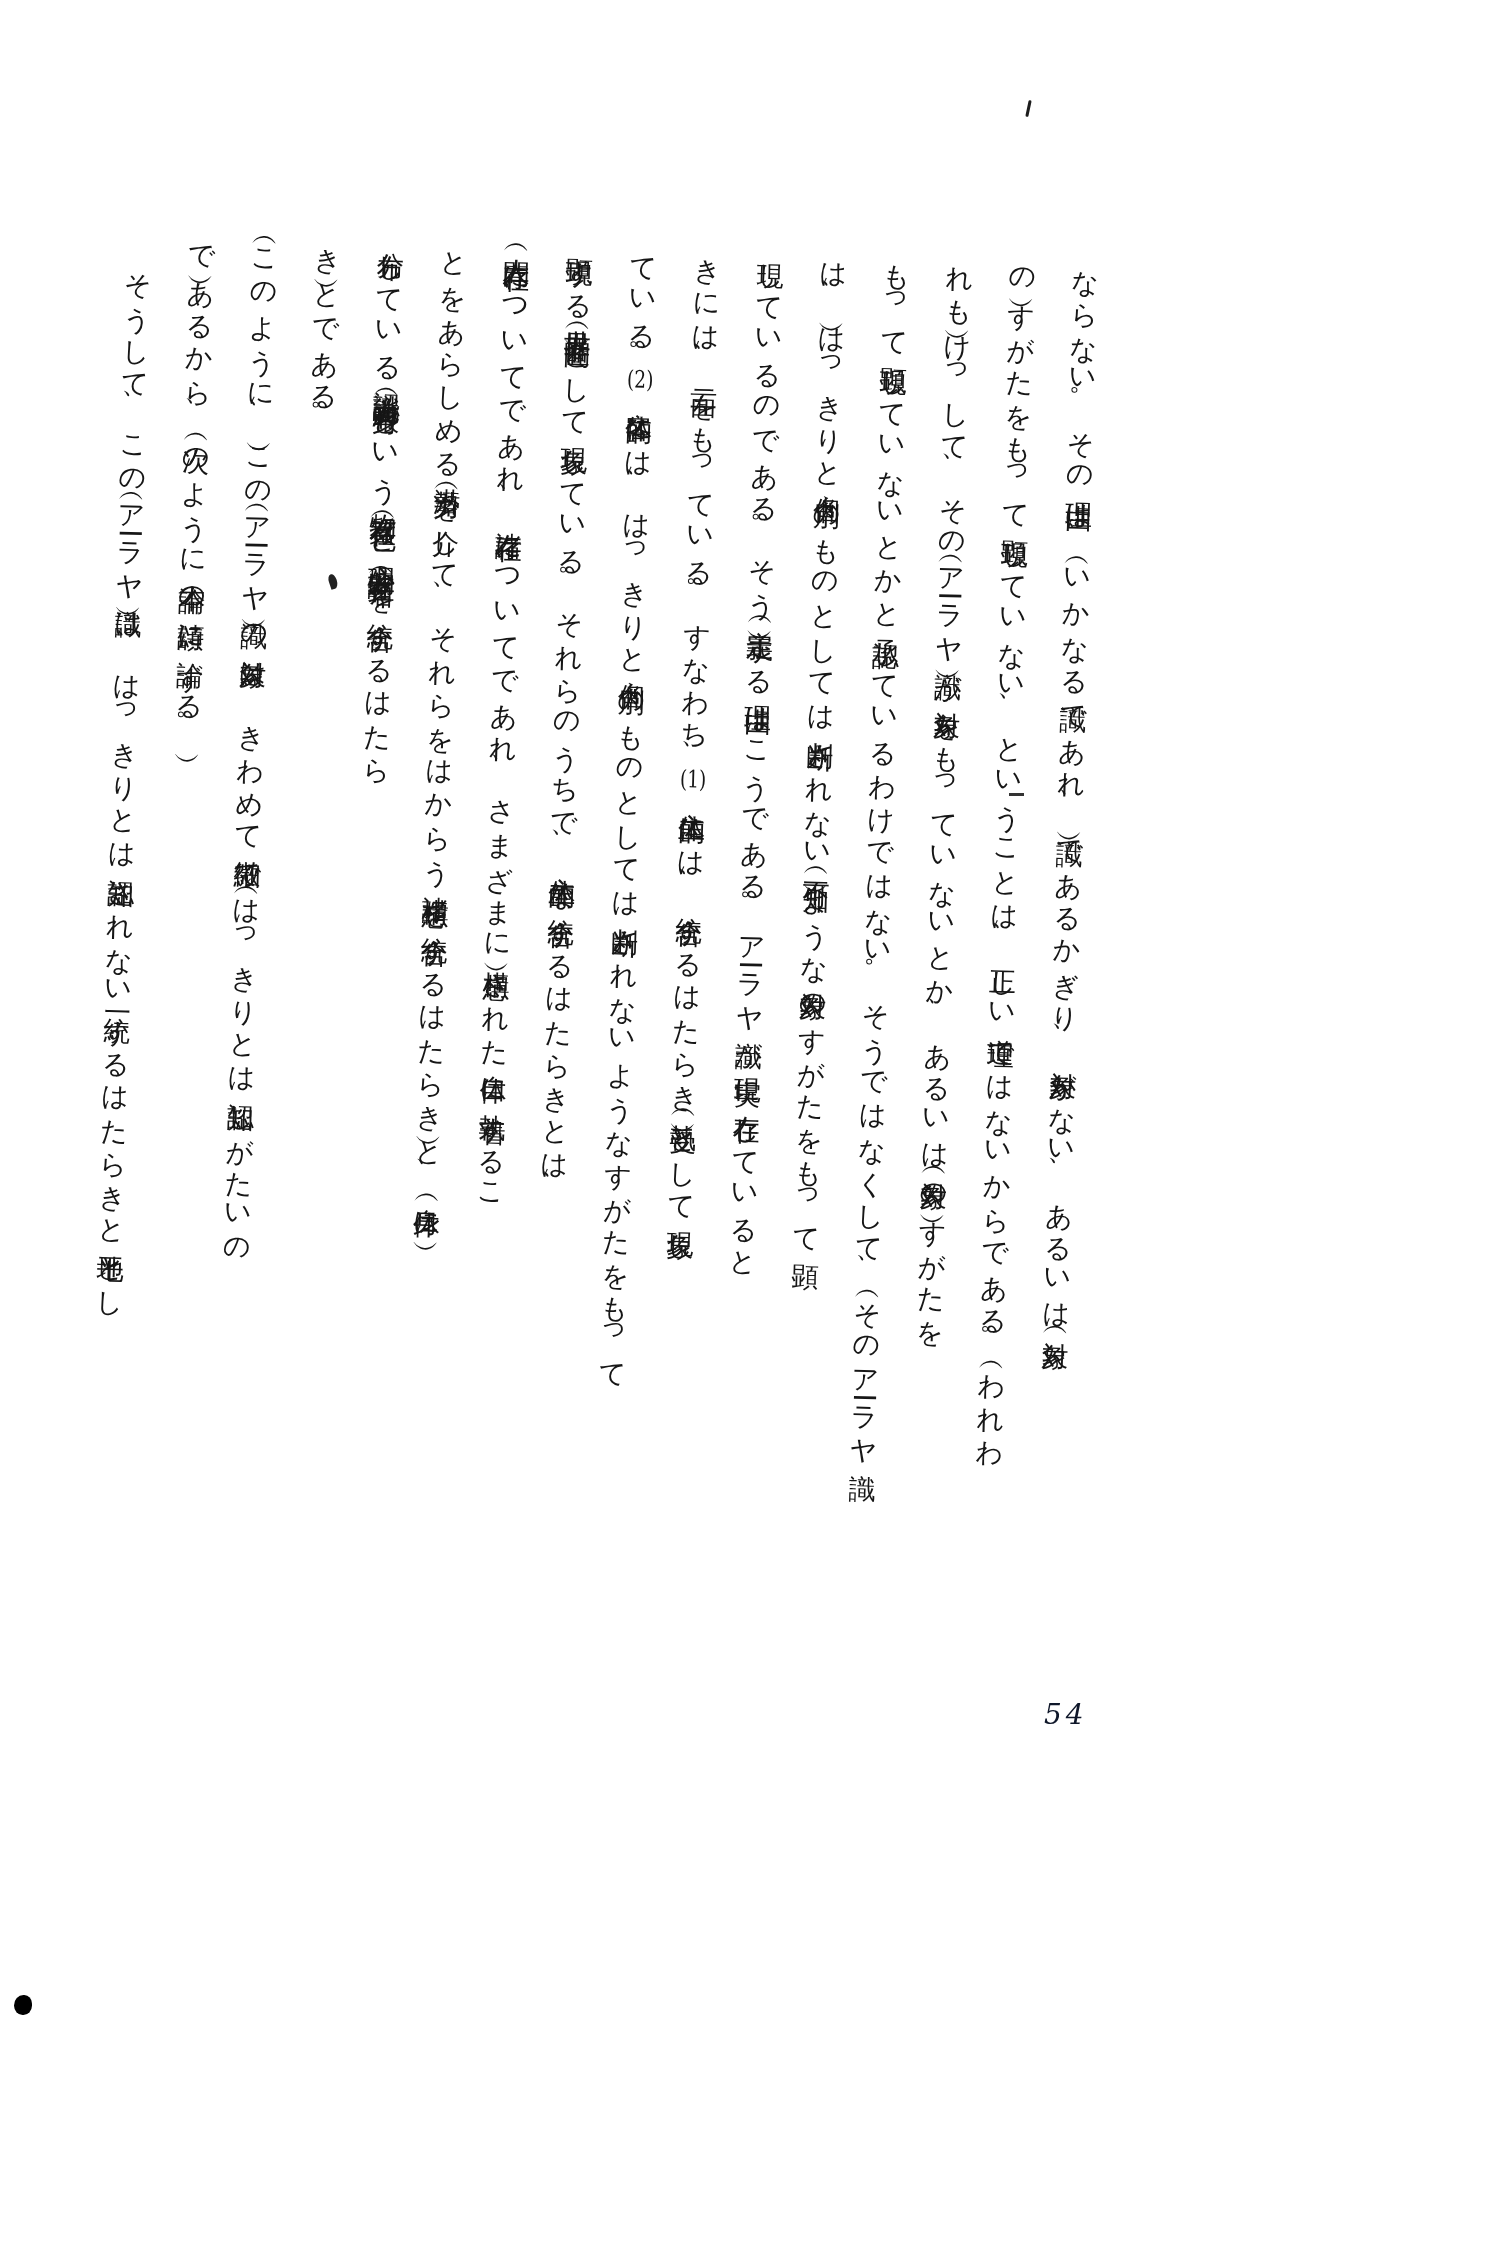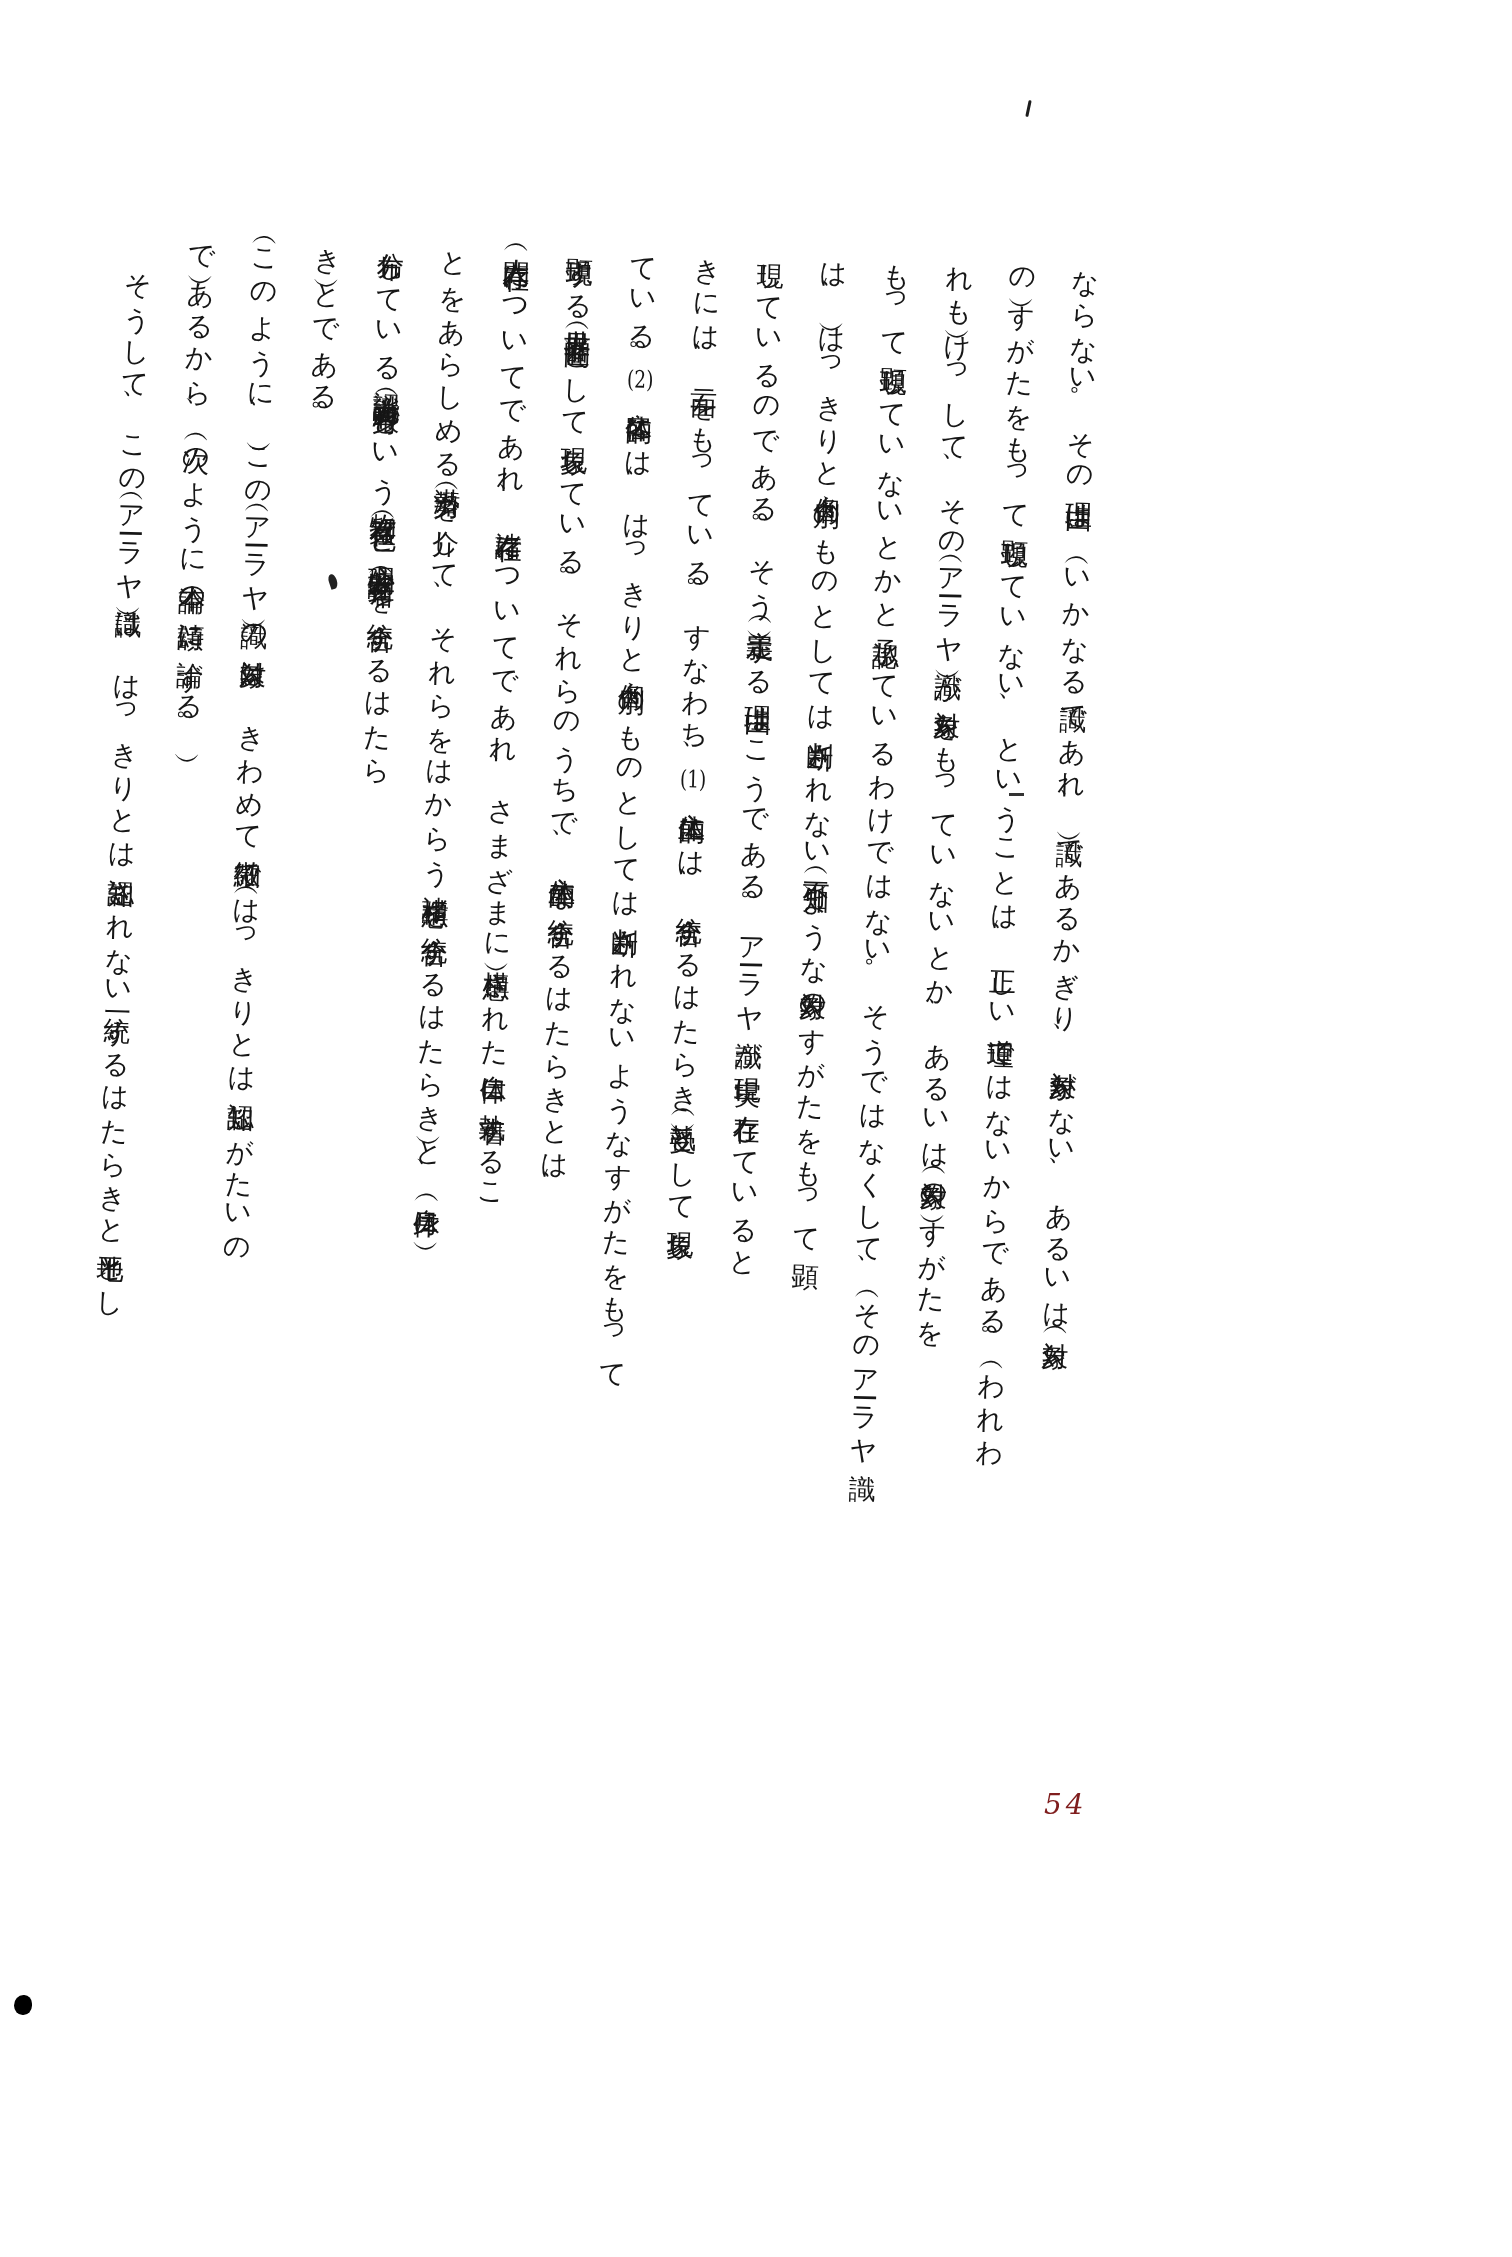--- a/index.html
+++ b/index.html
@@ -41,25 +41,25 @@
   
   .tcy {
     text-combine-upright: all;
     -webkit-text-combine: horizontal;
     letter-spacing: 0;
     font-size: 24px;
   }
   .pagenum {
     position: absolute;
     left: 1044px;
-    top: 1788px;
+    top: 1698px;
     font-size: 28px;
     font-style: italic;
     letter-spacing: 4px;
-    color: #7f1d1d;
+    color: #0f172a;
     font-family: "DejaVu Serif", serif;
   }
   
   .mark { position: absolute; background: #1c1c1c; }
   .mark.tick-top-right {
     left: 1027px; top: 100px;
     width: 3px; height: 17px;
     border-radius: 2px;
     transform: rotate(12deg);
   }

